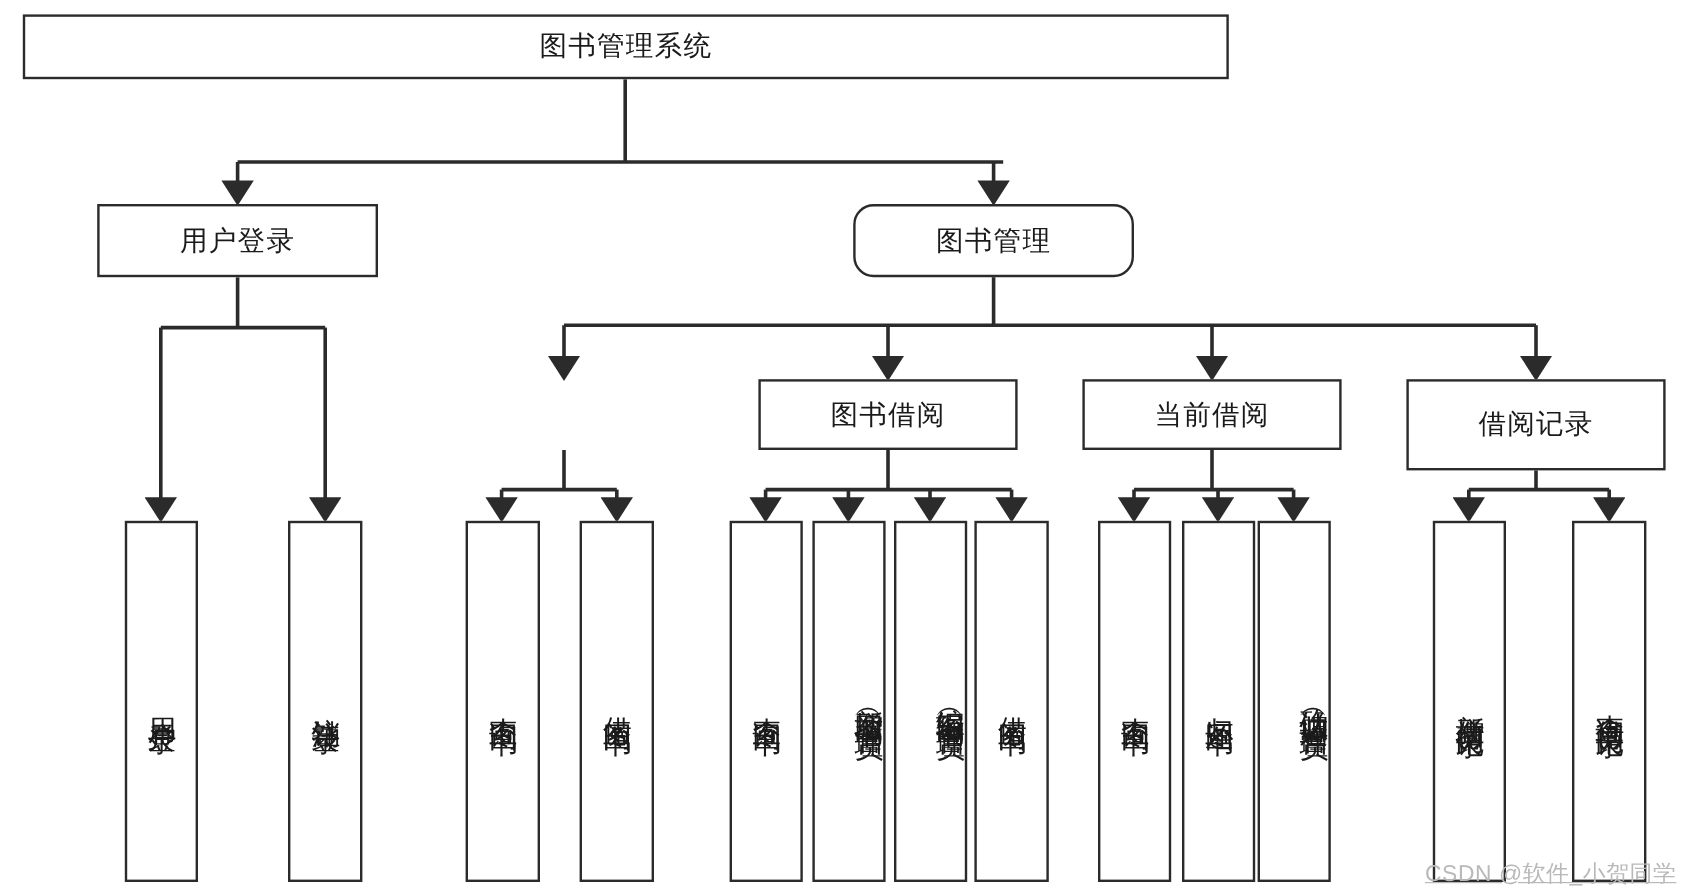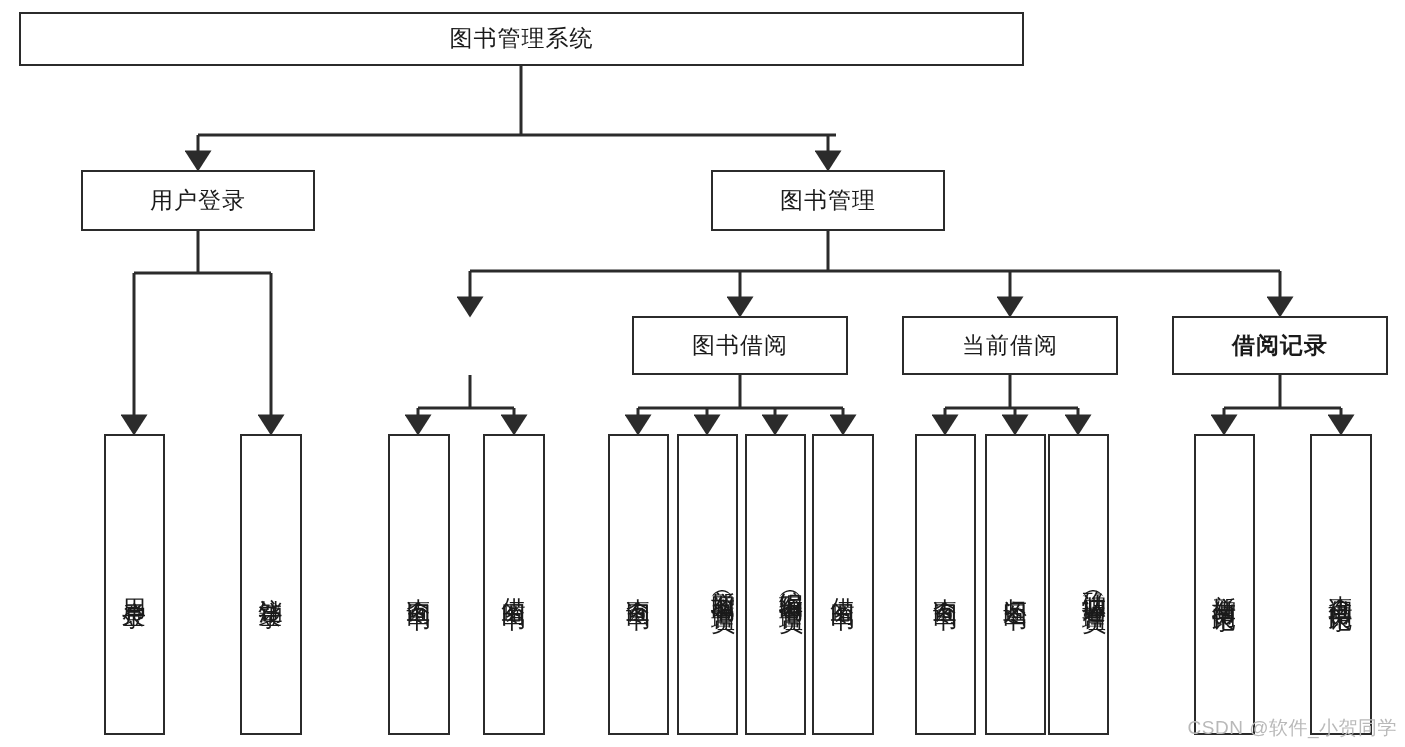--- a/index.html
+++ b/index.html
@@ -54,20 +54,21 @@
     align-items: flex-start;
   }
   .watermark {
     position: absolute;
     right: 8px;
     bottom: 6px;
     font-size: 19px;
     color: #b9b9b9;
     letter-spacing: 0.5px;
     white-space: nowrap;
+    text-decoration: underline;
   }
 </style>
 </head>
 <body>
 
 <div id="canvas">
 
   <svg id="edges" viewBox="0 0 1405 747" xmlns="http://www.w3.org/2000/svg">
     <defs>
       <marker id="arrow" markerWidth="9" markerHeight="9" refX="3.2" refY="4.5" orient="auto" markerUnits="strokeWidth">
@@ -118,31 +119,31 @@
     </g>
   </svg>
 
   <div class="node node-h" style="left:19px; top:12px; width:1005px; height:54px;">
     <span>图书管理系统</span>
   </div>
 
   <div class="node node-h" style="left:81px; top:170px; width:234px; height:61px;">
     <span>用户登录</span>
   </div>
-  <div class="node node-h" style="left:711px; top:170px; width:234px; height:61px;">
+  <div class="node node-h" style="left:711px; top:170px; width:234px; height:61px;border-radius:17px;">
     <span>图书管理</span>
   </div>
 
   <div class="node node-h" style="left:902px; top:316px; width:216px; height:59px;">
     <span>当前借阅</span>
   </div>
   <div class="node node-h" style="left:632px; top:316px; width:216px; height:59px;">
     <span>图书借阅</span>
   </div>
-  <div class="node node-h" style="left:1172px; top:316px; width:216px; height:59px;font-weight:bold;">
+  <div class="node node-h" style="left:1172px; top:316px; width:216px; height:76px;">
     <span>借阅记录</span>
   </div>
 
   <div class="node node-v" style="left:104px; top:434px; width:61px; height:301px;">
     <span>用户登录</span>
   </div>
   <div class="node node-v" style="left:240px; top:434px; width:62px; height:301px;">
     <span>注销登录</span>
   </div>
 

